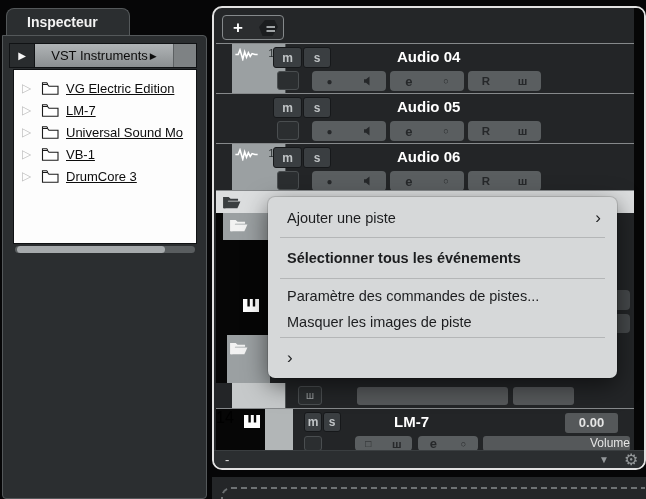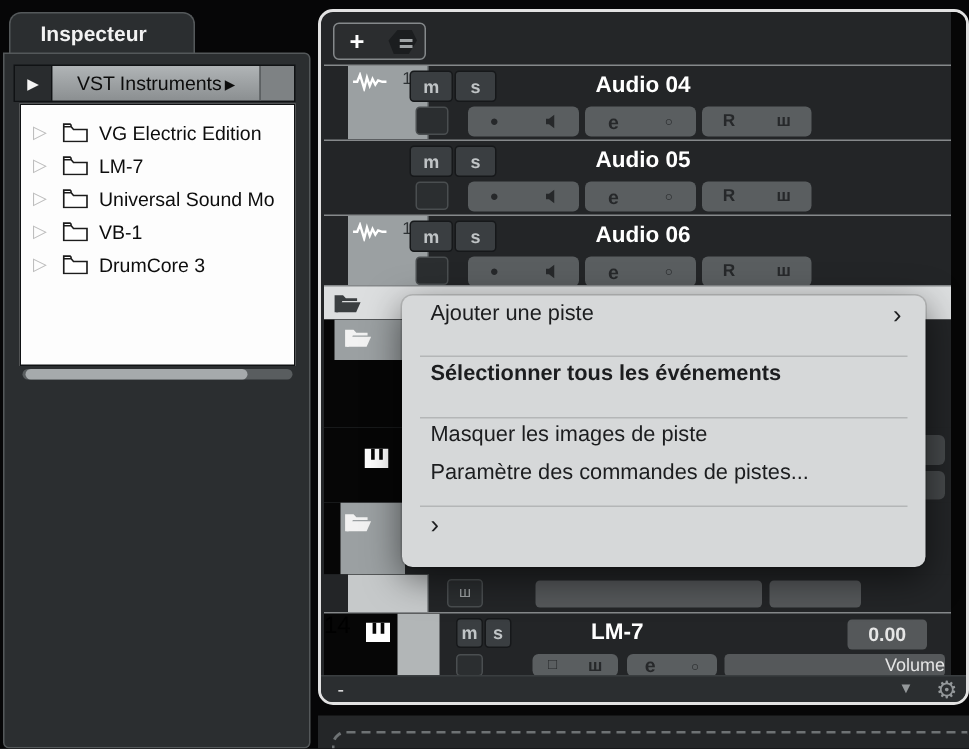--- a/index.html
+++ b/index.html
@@ -35,21 +35,21 @@
     white-space:nowrap; overflow:hidden;
   }
   .vst-field .sfx { font-size:9px; }
   .vst-right-seg { width:23px; background:#7e8284; border-left:1px solid #5c6062; }
   .plugin-list {
     position:absolute; left:10px; top:33px; width:184px; height:175px;
     background:#fdfdfd; border:1px solid #101214; padding-top:7px; overflow:hidden;
   }
   .plugin-row { height:22px; display:flex; align-items:center; padding-left:8px; gap:7px; white-space:nowrap; }
   .tree-expander { color:#bcbcbc; font-size:12px; width:12px; }
-  .plugin-row .lbl { color:#0d0d0d; font-size:13px; }
+  .plugin-row .lbl { color:#0d0d0d; font-size:13px;text-decoration:underline; }
   .hscrollbar {
     position:absolute; left:12px; top:210px; width:180px; height:7px;
     background:#595d5f; border-radius:4px;
   }
   .hscroll-thumb { position:absolute; left:2px; top:0; width:148px; height:7px; background:#a6aaac; border-radius:4px; }
 
   
   #right-panel {
     position:absolute; left:212px; top:6px; width:434px; height:464px;
     background:#242628; border:2px solid #e2e2e2; border-radius:10px; overflow:hidden;
@@ -105,21 +105,21 @@
   .dash-zone { position:absolute; left:9px; top:10px; width:424px; height:40px;
     border-top:2px dashed #6e7274; border-left:2px dashed #6e7274; border-radius:10px 0 0 0; }
 
   
   #context-menu {
     position:absolute; left:268px; top:197px; width:349px;
     background:#d6d8d9; border-radius:7px;
     box-shadow:0 7px 24px rgba(0,0,0,0.55), 0 0 0 1px rgba(0,0,0,0.12);
     padding:4px 0; z-index:50;
   }
-  .mi { display:flex; padding:0 16px 0 19px; color:#1c1d1f; font-size:14.5px; }
+  .mi { display:flex; align-items:center; padding:0 16px 0 19px; color:#1c1d1f; font-size:14.5px; }
   .mi .lbl { flex:1; white-space:nowrap; }
   .mi .chev { font-size:17px; line-height:1; color:#1c1d1f; }
   .msep { height:1px; background:#b4b6b7; margin:3px 12px; }
 </style>
 </head>
 <body>
 
 <div id="left-panel">
   <div class="insp-tab">Inspecteur</div>
   <div class="insp-body">
@@ -360,23 +360,23 @@
 <div id="context-menu">
   <div class="mi" style="height:33px;">
     <span class="lbl">Ajouter une piste</span>
     <span class="chev">›</span>
   </div>
   <div class="msep"></div>
   <div class="mi" style="height:34px;font-weight:bold;">
     <span class="lbl">Sélectionner tous les événements</span>
   </div>
   <div class="msep"></div>
+  <div class="mi" style="height:27px;">
+    <span class="lbl">Paramètre des commandes de pistes...</span>
+  </div>
   <div class="mi" style="height:25px;">
     <span class="lbl">Masquer les images de piste</span>
-  </div>
-  <div class="mi" style="height:27px;">
-    <span class="lbl">Paramètre des commandes de pistes...</span>
   </div>
   <div class="msep"></div>
   <div class="mi" style="height:33px;">
     <span class="chev">›</span>
   </div>
 </div>
 
 </body></html>

